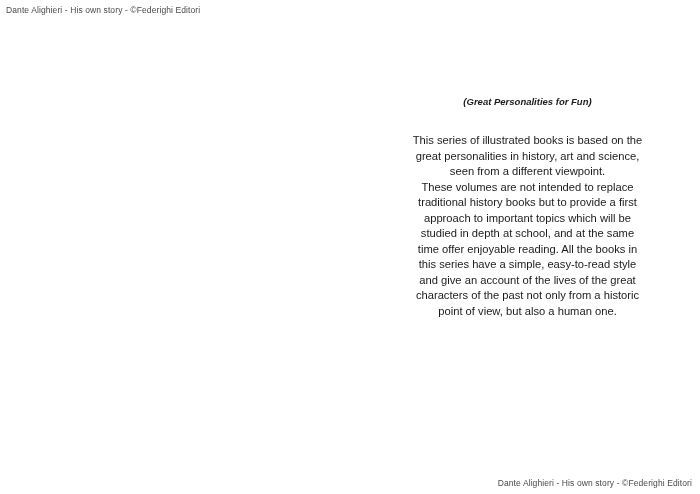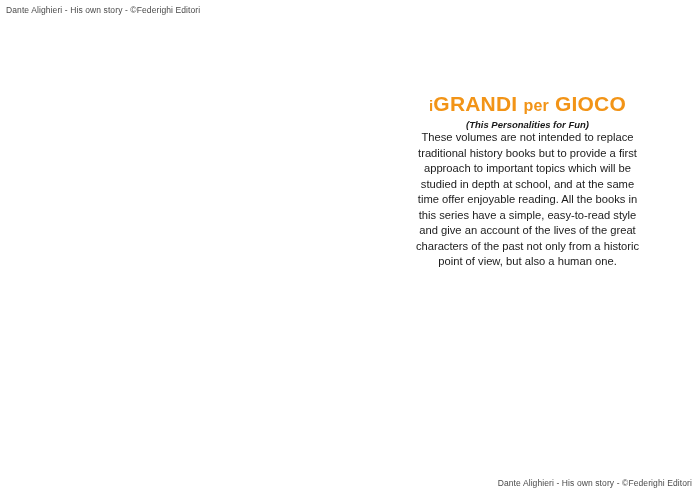--- a/index.html
+++ b/index.html
@@ -83,26 +83,24 @@
 </style>
 </head>
 <body>
 
 <div class="page">
 
   <div class="header-credit">Dante Alighieri - His own story - ©Federighi Editori</div>
 
   <div class="content">
 
-    <div class="series-title">
-      <span class="small-i">i</span><span>GRANDI</span> <span class="word-per">per</span> <span>GIOCO</span>
-    </div>
 
-    <div class="series-subtitle">(This Personalities for Fun)</div>
+    <div class="series-subtitle">(Great Personalities for Fun)</div>
 
+    <p class="para para-1">This series of illustrated books is based on the great personalities in history, art and science, seen from a different viewpoint.</p>
 
     <p class="para para-2">These volumes are not intended to replace traditional history books but to provide a first approach to important topics which will be studied in depth at school, and at the same time offer enjoyable reading. All the books in this series have a simple, easy-to-read style and give an account of the lives of the great characters of the past not only from a historic point of view, but also a human one.</p>
 
   </div>
 
   <div class="footer-credit">Dante Alighieri - His own story - ©Federighi Editori</div>
 
 </div>
 
 </body></html>

